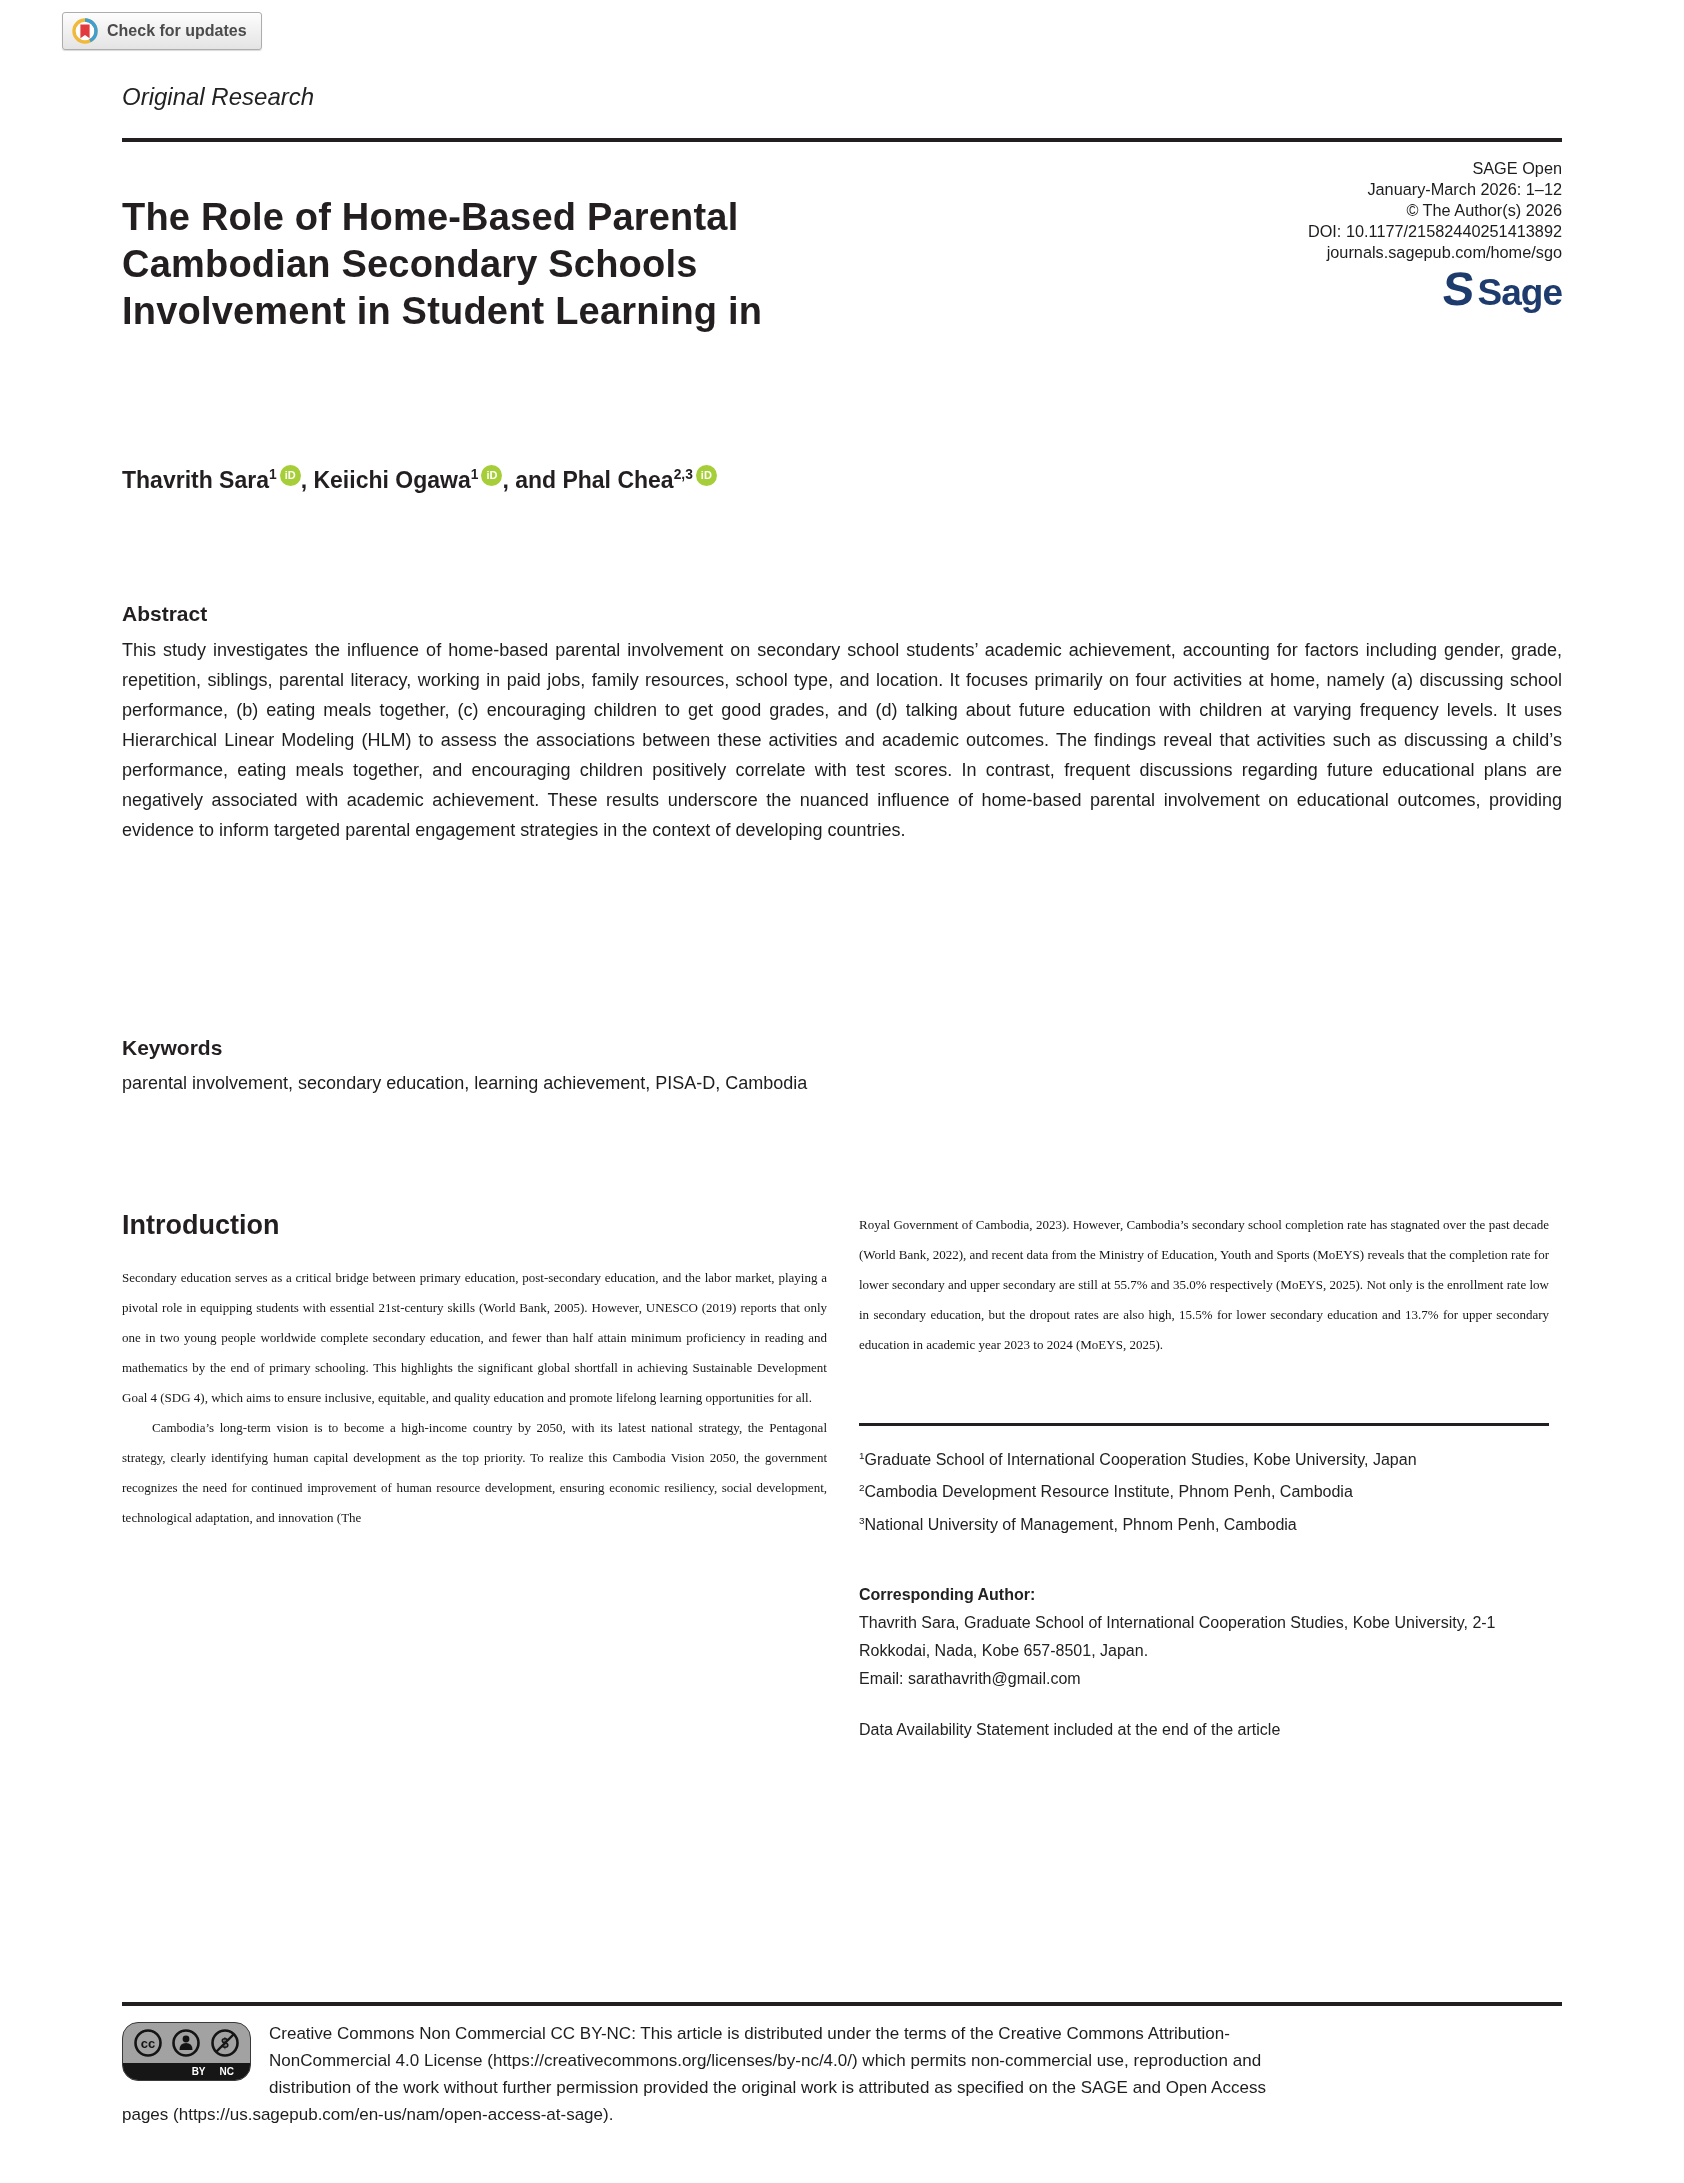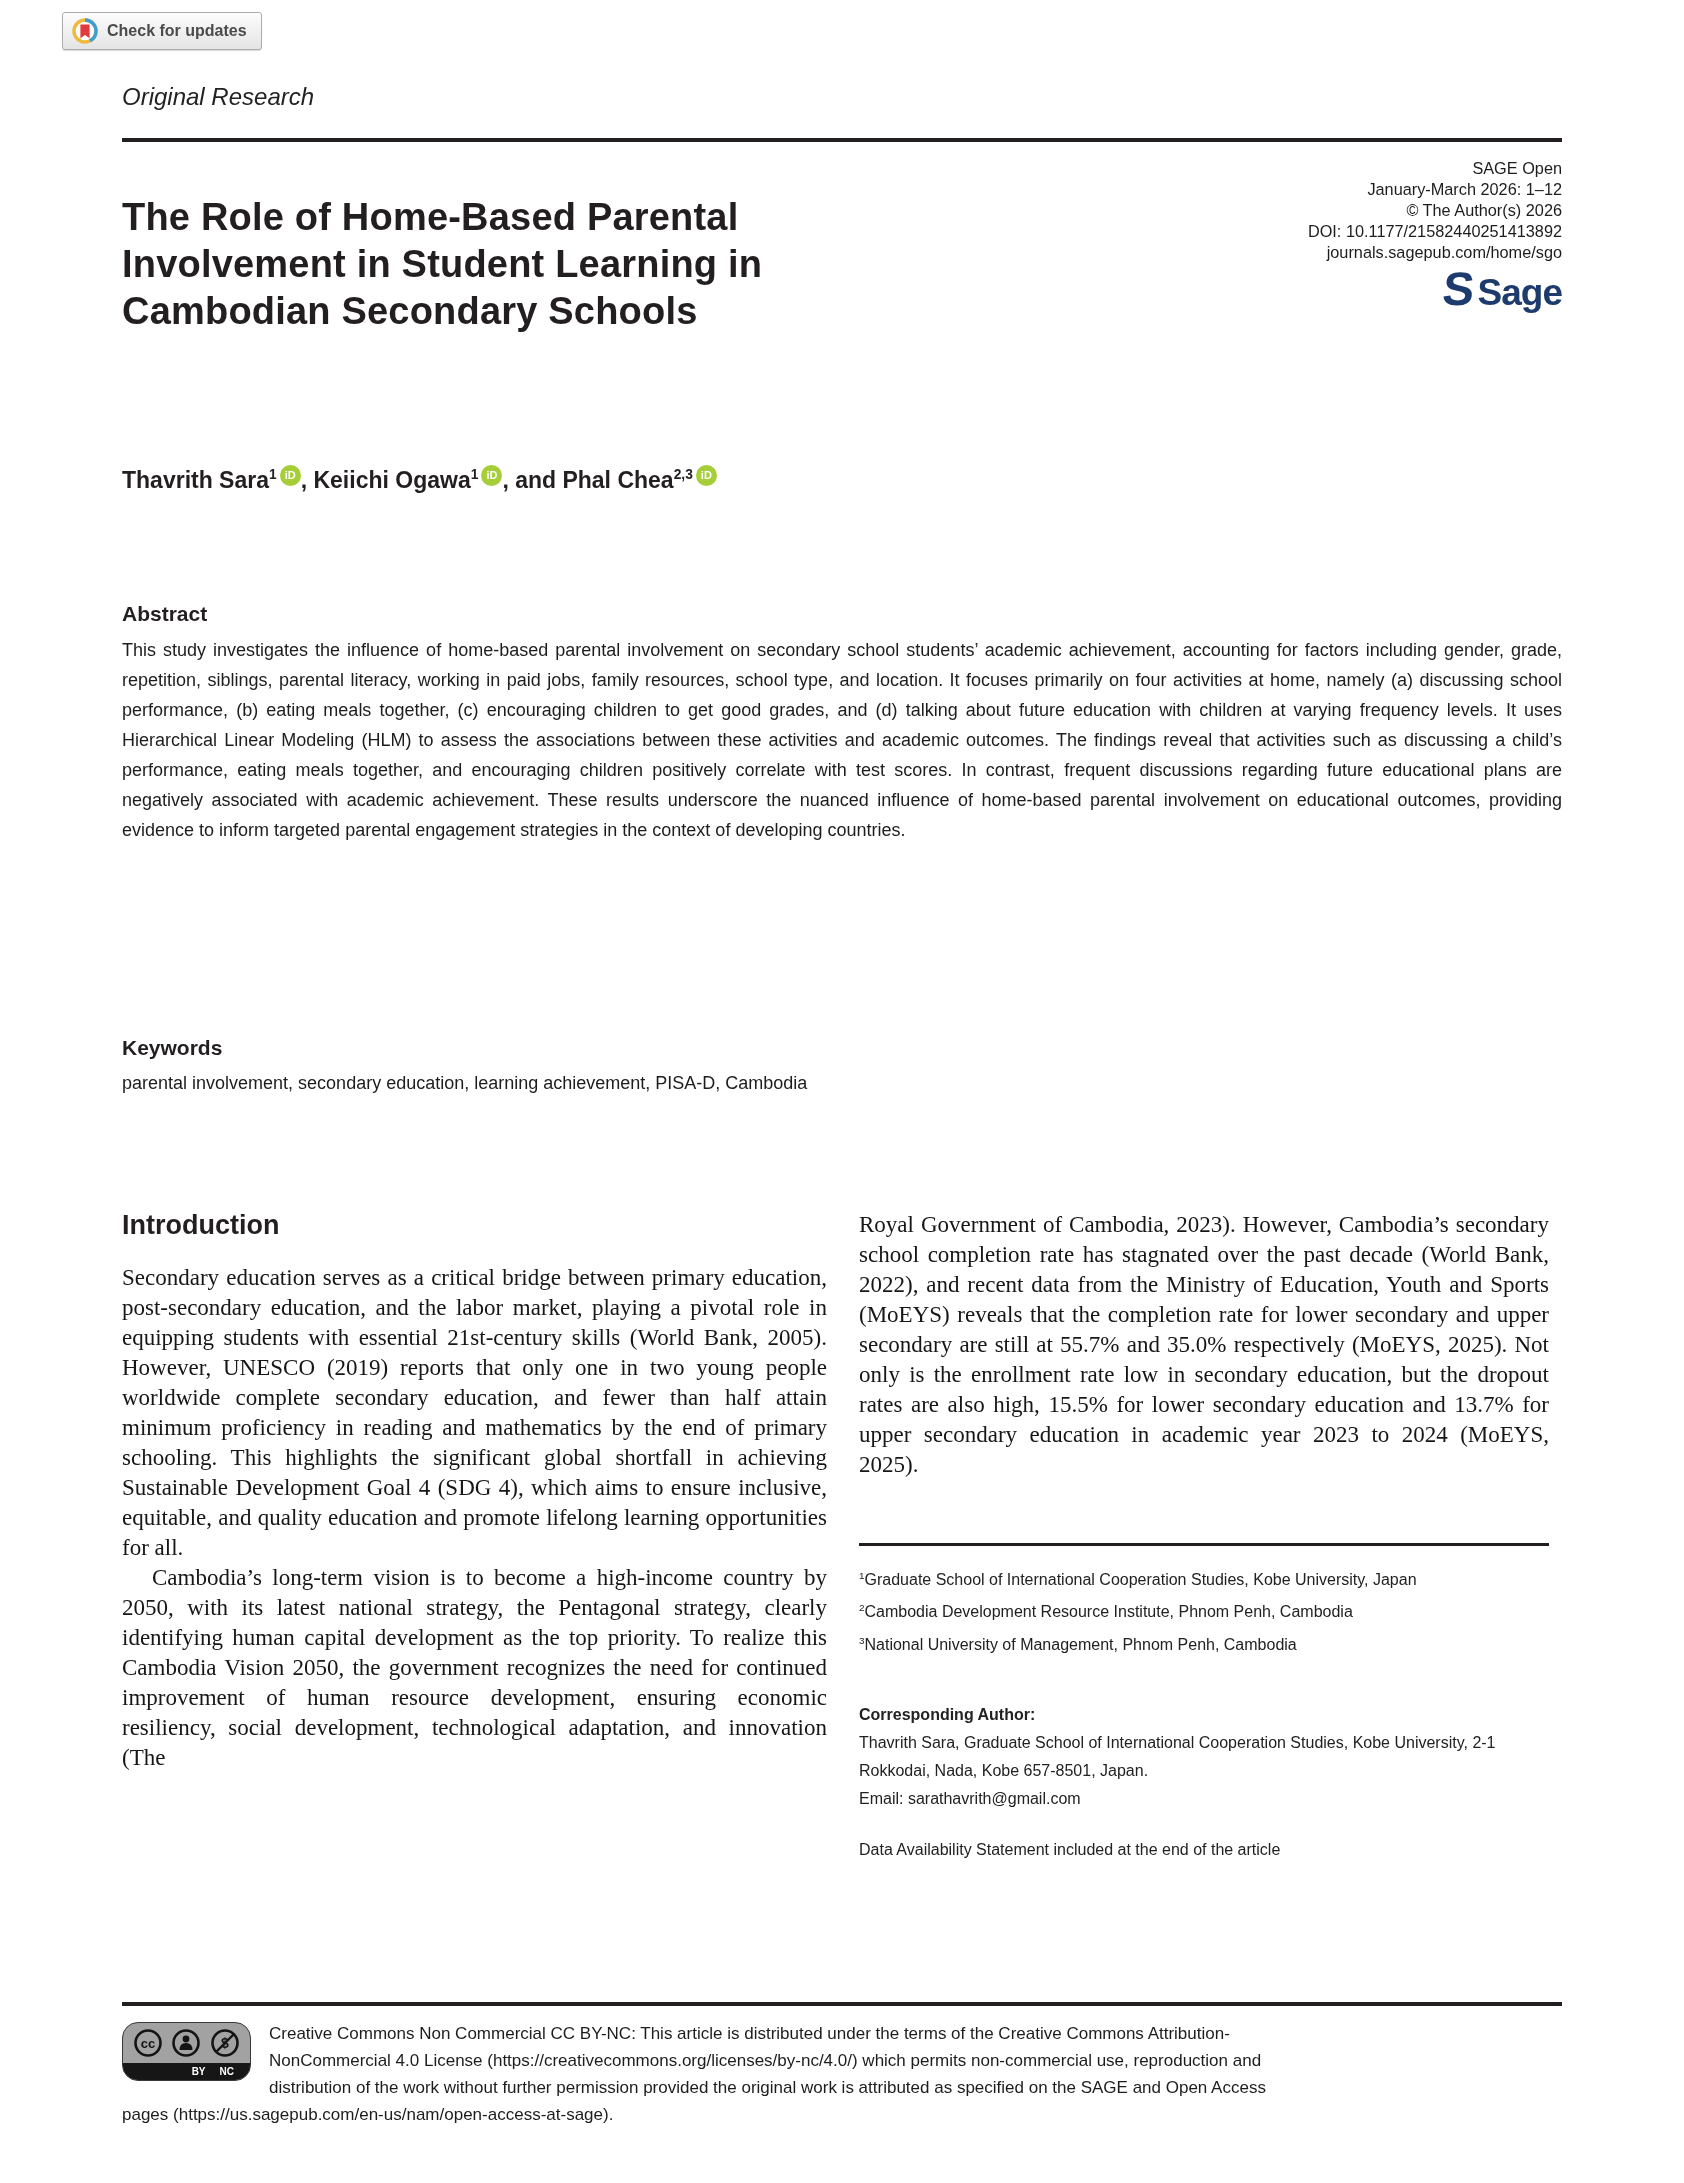--- a/index.html
+++ b/index.html
@@ -39,21 +39,21 @@
   .sec-head{font-size:21px;font-weight:bold;color:#231f20;margin:0 0 9px 0;}
   .abstract p{margin:0;font-size:18px;line-height:30px;text-align:justify;color:#1d1d1f;}
   .keywords{position:absolute;top:1036px;left:122px;width:1440px;}
   .keywords p{margin:0;font-size:18px;line-height:28px;color:#1d1d1f;}
 
   
   .columns{position:absolute;top:1210px;left:122px;width:1440px;display:flex;gap:32px;}
   .col-left{width:705px;}
   .col-right{width:690px;}
   .intro-head{font-size:27px;font-weight:bold;color:#231f20;margin:0 0 22px 0;}
-  .serif p{margin:0;font-family:"Liberation Serif",serif;font-size:23px;line-height:30px;
+  .serif p{margin:0;font-family:"Liberation Serif",serif;font-size:13px;line-height:30px;
     text-align:justify;color:#161616;}
   .indent{text-indent:30px;}
 
   
   .fn-rule{border:none;height:3px;background:#231f20;margin:63px 0 16px 0;}
   .footnotes{font-size:16px;line-height:28px;color:#222;}
   .footnotes sup{font-size:62%;vertical-align:super;}
   .corresponding{margin-top:42px;font-size:16px;line-height:28px;color:#222;}
   .corresponding .ca-head{font-weight:bold;}
   .data-availability{margin-top:28px;font-size:16px;color:#222;}
@@ -92,22 +92,22 @@
     <div>DOI: 10.1177/21582440251413892</div>
     <div>journals.sagepub.com/home/sgo</div>
     <div class="sage-logo">
       <span class="sage-s">S</span>
       <span class="sage-word">Sage</span>
     </div>
   </div>
 
   <div class="article-title">
     <div>The Role of Home-Based Parental</div>
+    <div>Cambodian Secondary Schools</div>
     <div>Involvement in Student Learning in</div>
-    <div>Cambodian Secondary Schools</div>
   </div>
 
   <div class="authors-line"><span>Thavrith Sara</span><sup>1</sup><span class="orcid">iD</span><span>, </span><span>Keiichi Ogawa</span><sup>1</sup><span class="orcid">iD</span><span>, and </span><span>Phal Chea</span><sup>2,3</sup><span class="orcid">iD</span></div>
 
   <div class="abstract">
     <div class="sec-head">Abstract</div>
     <p>This study investigates the influence of home-based parental involvement on secondary school students’ academic achievement, accounting for factors including gender, grade, repetition, siblings, parental literacy, working in paid jobs, family resources, school type, and location. It focuses primarily on four activities at home, namely (a) discussing school performance, (b) eating meals together, (c) encouraging children to get good grades, and (d) talking about future education with children at varying frequency levels. It uses Hierarchical Linear Modeling (HLM) to assess the associations between these activities and academic outcomes. The findings reveal that activities such as discussing a child’s performance, eating meals together, and encouraging children positively correlate with test scores. In contrast, frequent discussions regarding future educational plans are negatively associated with academic achievement. These results underscore the nuanced influence of home-based parental involvement on educational outcomes, providing evidence to inform targeted parental engagement strategies in the context of developing countries.</p>
   </div>
 
   <div class="keywords">

